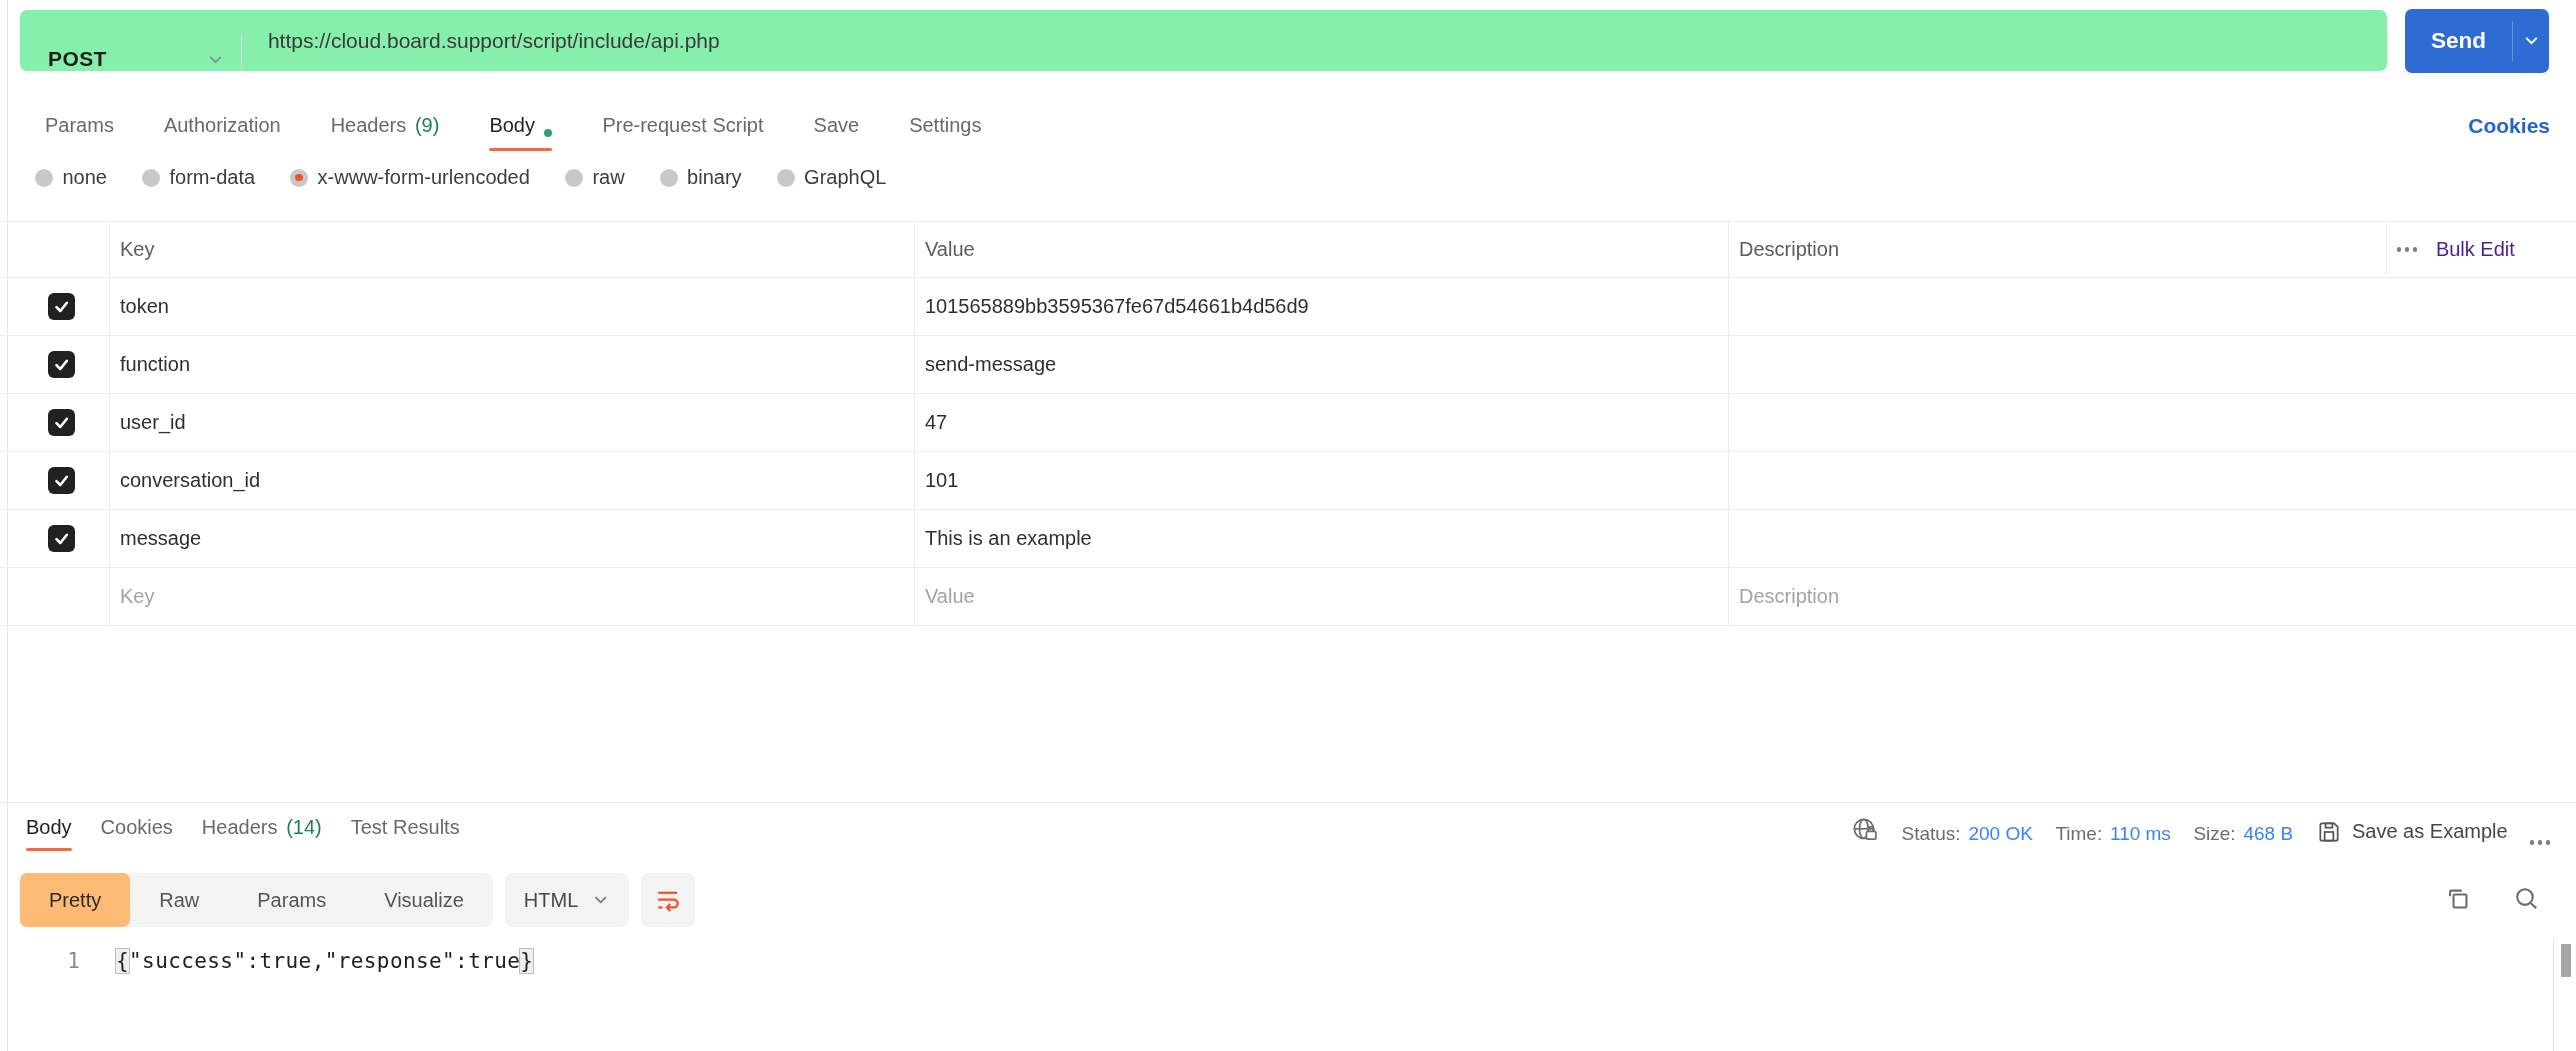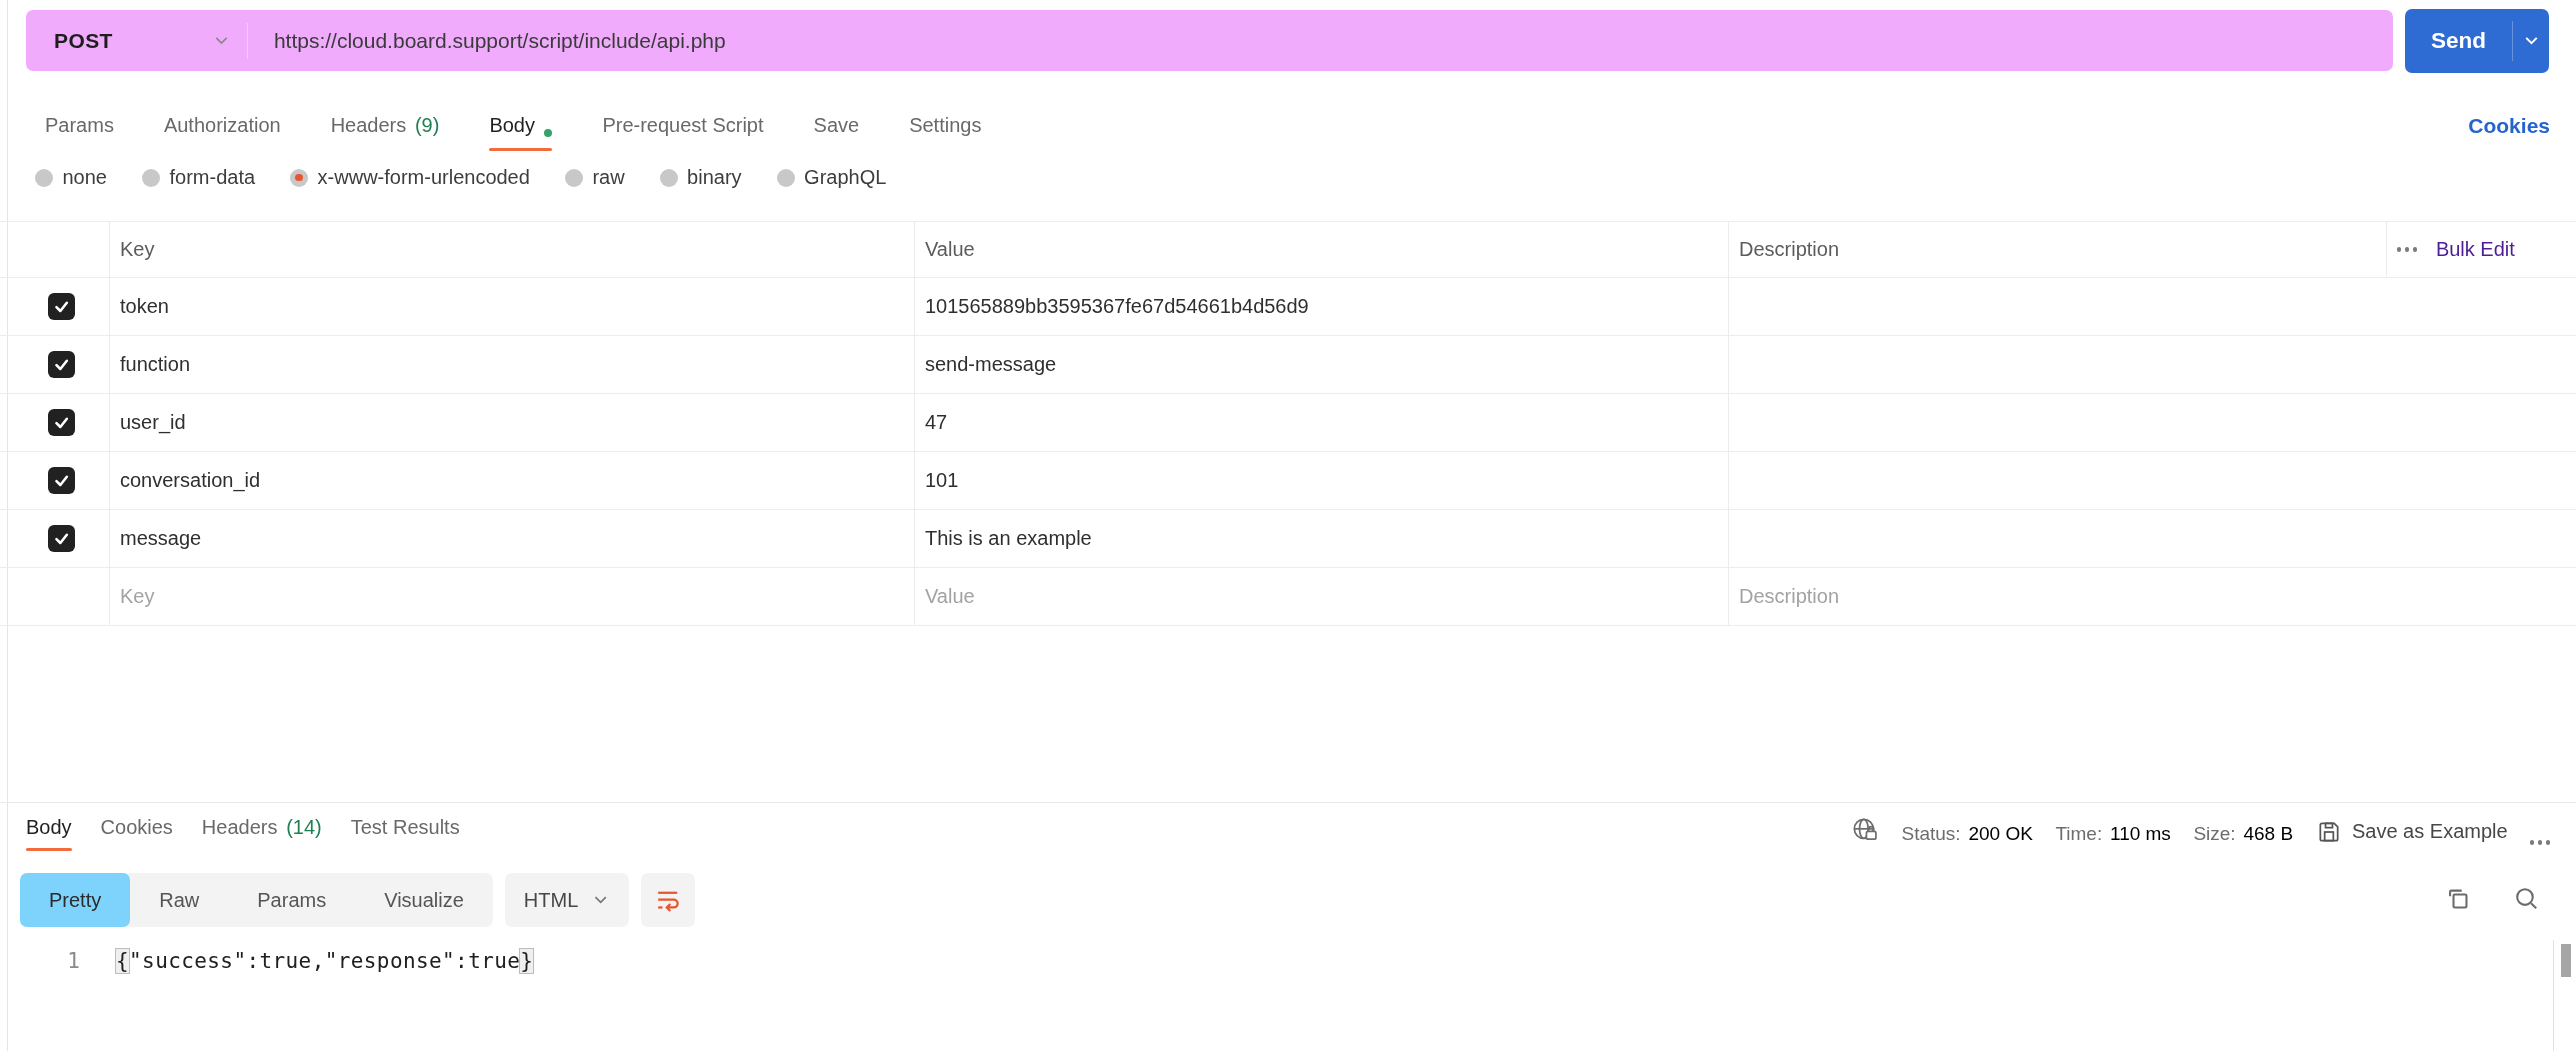--- a/index.html
+++ b/index.html
@@ -5,22 +5,22 @@
   * { margin:0; padding:0; box-sizing:border-box; }
   html,body { background:#fff; }
   .page {
     position:relative; width:2576px; height:1052px; overflow:hidden;
     background:#ffffff; font-family:"Liberation Sans", sans-serif; color:#212121;
   }
   .left-edge { position:absolute; left:7px; top:0; bottom:0; width:0.9px; background:#e5e5e5; }
 
   
   .url-bar {
-    position:absolute; top:10.4px; left:26px; width:2367px; height:61px;
-    background:#f0abfc; border-radius:7px; display:flex; align-items:center;
+    position:absolute; top:10.4px; left:20px; width:2367px; height:61px;
+    background:#86efac; border-radius:7px; display:flex; align-items:flex-end;
   }
   .method-box { display:flex; align-items:center; width:221px; padding-left:28px; cursor:pointer; }
   .method-label { font-weight:bold; font-size:21px; color:#1d1d1d; letter-spacing:0.4px; }
   .method-caret { margin-left:auto; margin-right:15.6px; display:flex; }
   .url-divider { width:0.9px; height:36px; background:#ddd; }
   .url-input {
     flex:1; border:none; outline:none; background:transparent;
     font-size:21px; color:#3a3a3a; padding-left:26px; height:100%;
     font-family:"Liberation Sans", sans-serif;
   }
@@ -63,28 +63,28 @@
   .dots-icon i { width:4.3px; height:4.3px; border-radius:50%; background:#7a7a7a; }
   .bulk-edit { cursor:pointer; }
 
   
   .resp-header { position:absolute; top:802px; left:0; right:0; height:55px; border-top:0.9px solid #e9e9e9; display:flex; align-items:center; padding:0 26px; font-size:20px; }
   .resp-tabs { display:flex; gap:29px; align-items:center; color:#696969; }
   .resp-tabs .rtab.active::after { bottom:-7px; }
   .resp-meta { margin-left:auto; display:flex; align-items:flex-end; gap:22.5px; }
   .meta-pair { display:flex; gap:7.8px; font-size:19px; }
   .meta-label { color:#6d6d6d; }
-  .meta-value { color:#000000; }
+  .meta-value { color:#3b82f6; }
   .save-example { display:flex; align-items:center; gap:10.4px; color:#474747; font-size:20px; cursor:pointer; }
 
   
   .resp-toolbar { position:absolute; top:873px; left:20px; right:0; height:54px; display:flex; gap:12px; align-items:center; font-size:20px; padding-right:35px; }
   .seg-group { background:#f3f3f3; border-radius:7px; height:54px; display:flex; align-items:stretch; }
   .seg { display:flex; align-items:center; padding:0 29px; color:#555; border-radius:7px; cursor:pointer; }
-  .seg.active { background:#7dd3fc; color:#2b2b2b; }
+  .seg.active { background:#fdba74; color:#2b2b2b; }
   .format-pill { background:#f3f3f3; border-radius:7px; height:54px; display:flex; align-items:center; gap:14px; padding:0 19px; color:#474747; cursor:pointer; }
   .wrap-pill { background:#f3f3f3; border-radius:7px; height:54px; width:54px; display:flex; align-items:center; justify-content:center; cursor:pointer; }
   .tool-icons { margin-left:auto; display:flex; gap:38px; align-items:center; }
   .tool-icons > span { cursor:pointer; display:flex; }
 
   
   .code-area { position:absolute; top:949px; left:0; right:35px; font-family:"DejaVu Sans Mono", monospace; font-size:21px; }
   .code-line { display:flex; align-items:center; }
   .line-no { width:80px; text-align:right; color:#8a8a8a; }
   .code-text { margin-left:36px; color:#202020; letter-spacing:0.4px; }

